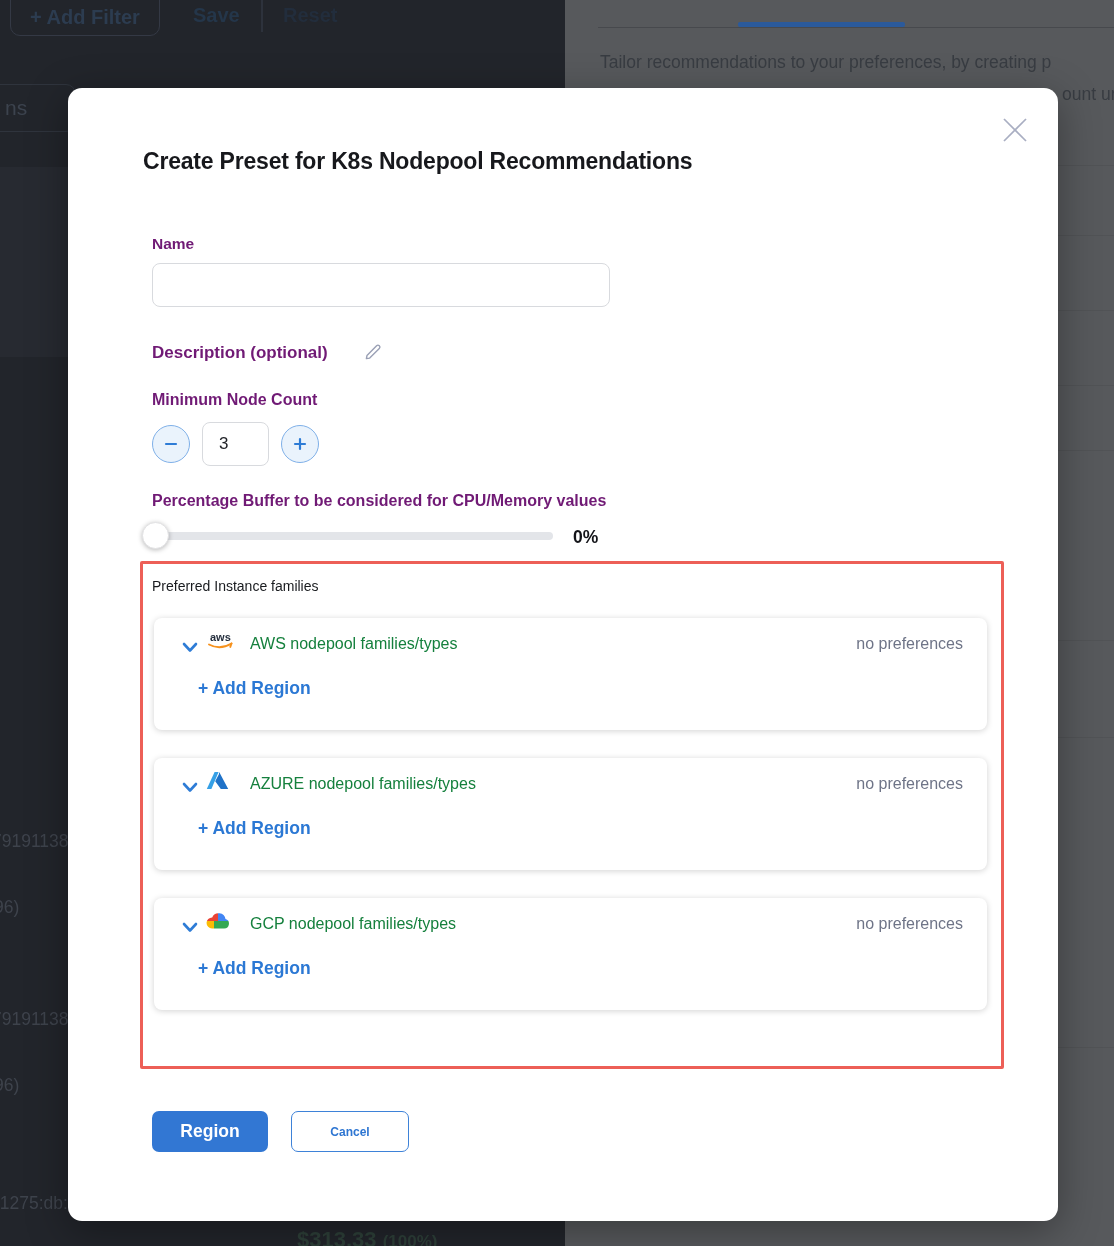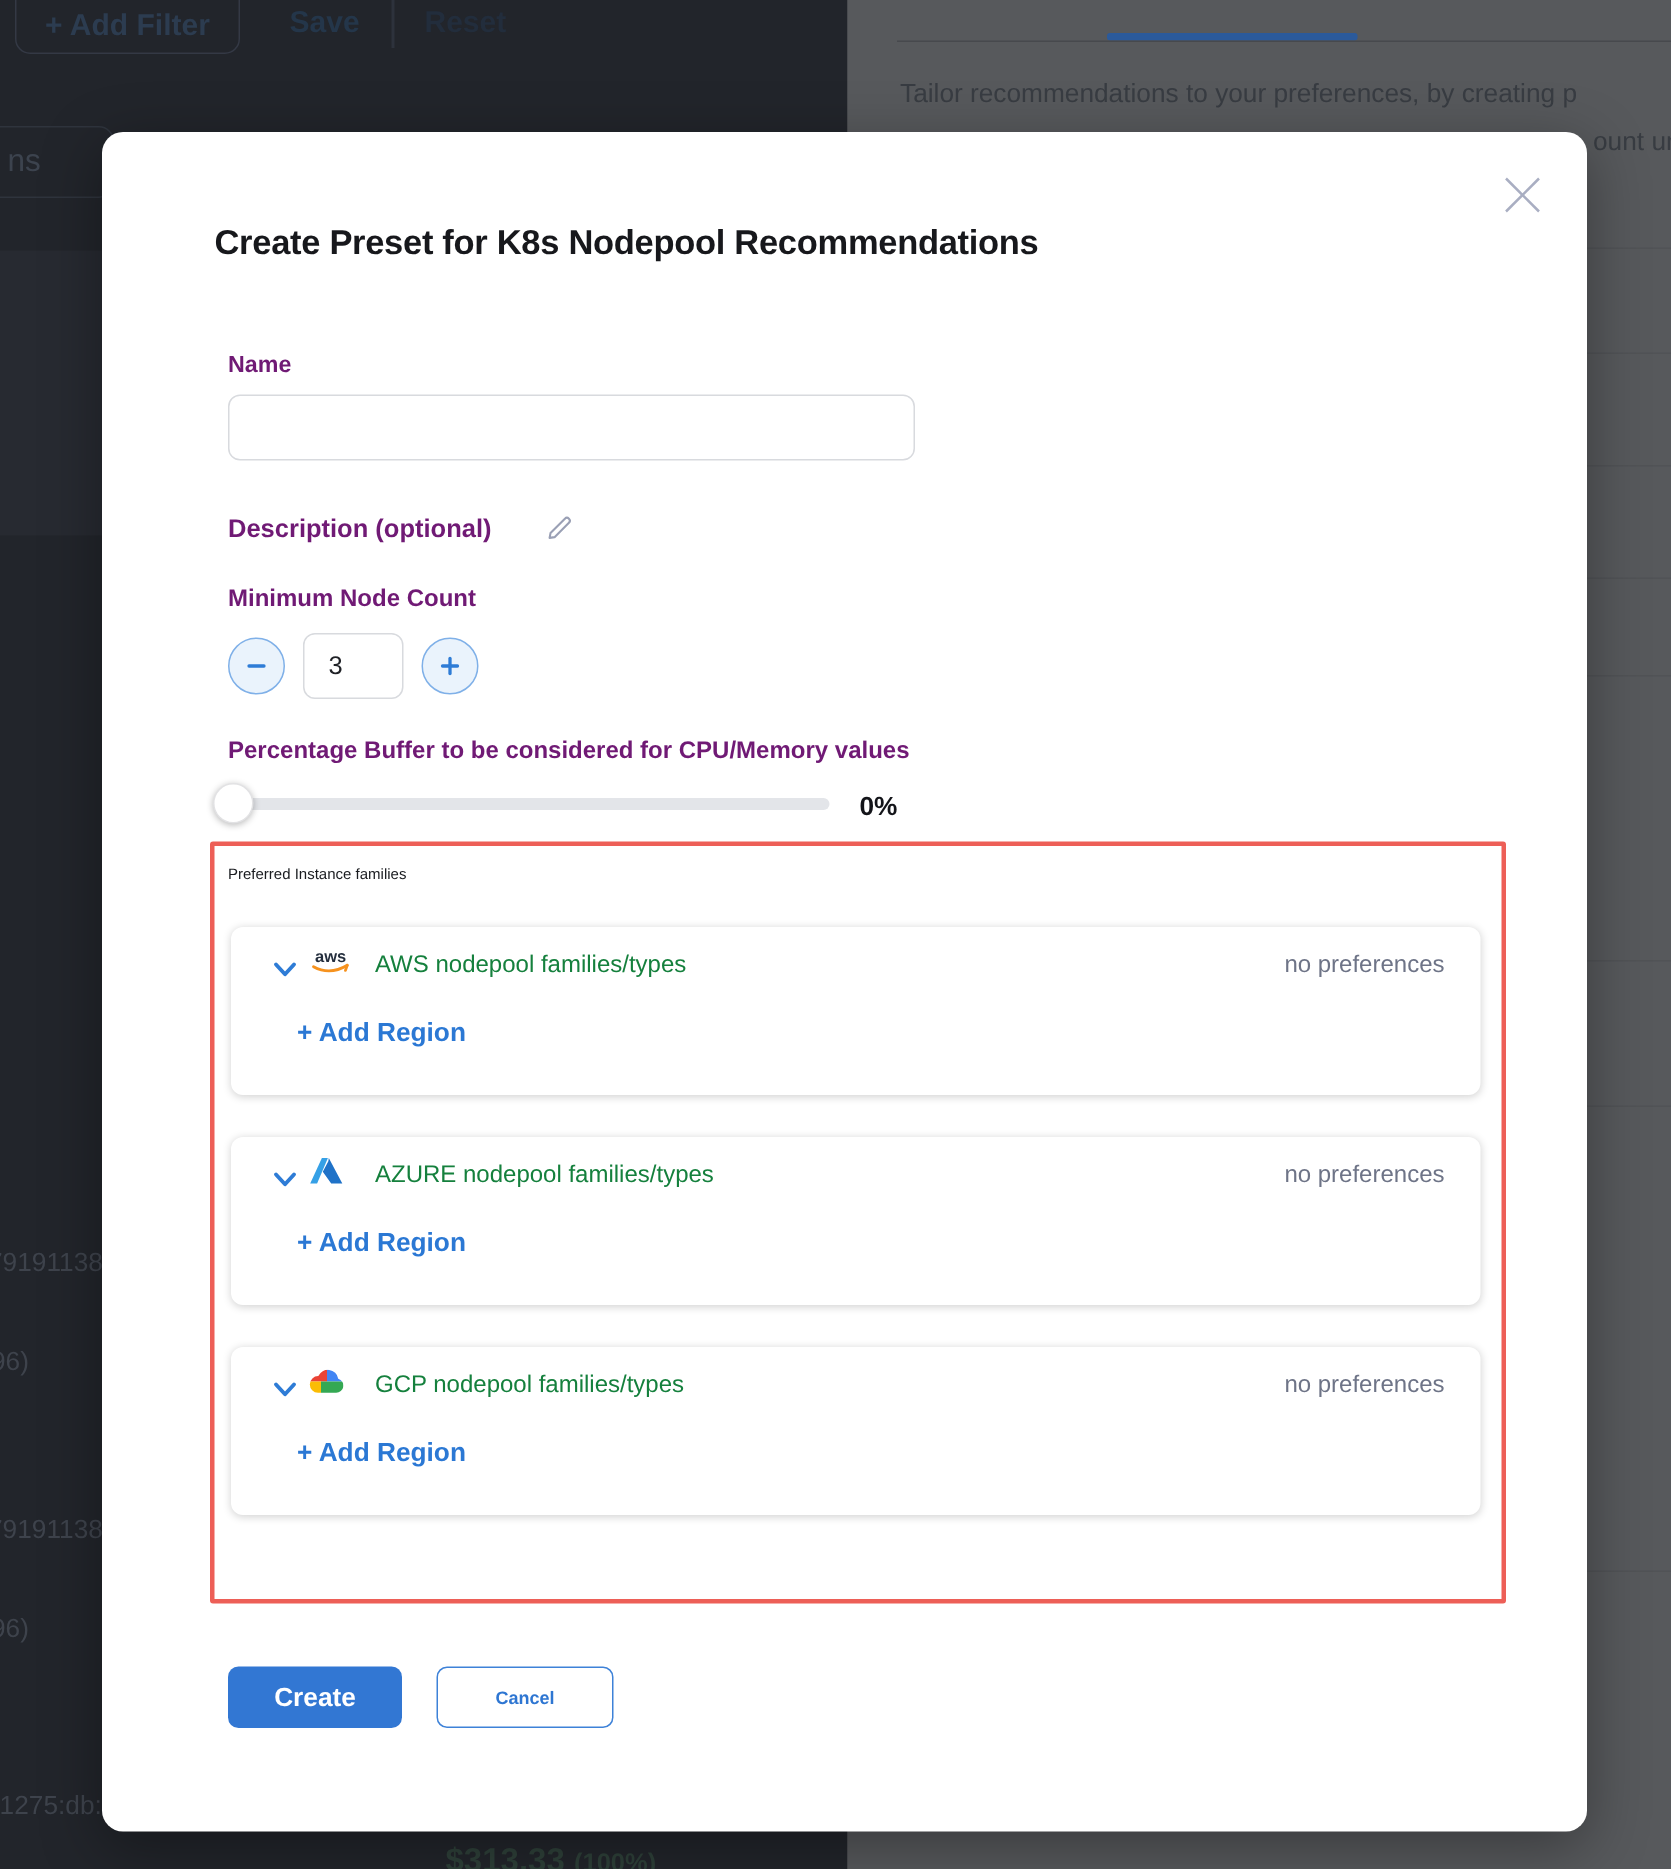--- a/index.html
+++ b/index.html
@@ -55,21 +55,21 @@
   .num-input { position:absolute; left:134px; top:334px; width:67px; height:44px; border:1px solid #d8dade;
     border-radius:8px; font-size:17px; padding-left:16px; color:#1f2126; outline:none; font-family:"Liberation Sans",sans-serif; }
 
   .buffer-lbl { left:84px; top:404px; font-size:16px; font-weight:700; }
   .slider-track { position:absolute; left:84px; top:444px; width:401px; height:8px; background:#e3e5e9; border-radius:4px; cursor:pointer; }
   .slider-thumb { position:absolute; left:74px; top:434px; width:27px; height:27px; background:#ffffff; border:1px solid #e2e2e4;
     border-radius:50%; box-shadow:0 1px 5px rgba(0,0,0,0.28); cursor:grab; }
   .buffer-val { position:absolute; left:505px; top:439px; font-size:17.5px; font-weight:bold; color:#131419; }
 
   .red-box { position:absolute; left:72px; top:473px; width:864px; height:508px; border:3px solid #ed5f57; border-radius:2px; }
-  .pref-lbl { left:84px; top:490px; font-size:10px; font-weight:500; color:#191b1f; }
+  .pref-lbl { left:84px; top:490px; font-size:14px; font-weight:500; color:#191b1f; }
 
   .provider-card { position:absolute; left:86px; width:833px; height:112px; background:#ffffff; border-radius:8px;
     box-shadow:0 1px 6px rgba(0,0,0,0.18); }
   .card-aws { top:530px; } .card-azure { top:670px; } .card-gcp { top:810px; }
   .chev { position:absolute; left:28px; top:21px; width:16px; height:11px; cursor:pointer; }
   .plogo { position:absolute; left:52px; top:11px; }
   .plabel { position:absolute; left:96px; top:17px; font-size:16px; font-weight:500; color:#15803d; white-space:nowrap; }
   .pstatus { position:absolute; right:24px; top:17px; font-size:16px; color:#6e7487; }
   .add-region { position:absolute; left:44px; top:60px; font-size:17.5px; font-weight:700; color:#2b78d4; cursor:pointer; }
 
@@ -214,17 +214,17 @@
             <rect x="0" y="9" width="8" height="8" fill="#fbbc05"></rect>
             <rect x="8" y="9" width="16" height="8" fill="#34a853"></rect>
           </g>
         </svg>
       </div>
       <div class="plabel">GCP nodepool families/types</div>
       <div class="pstatus">no preferences</div>
       <div class="add-region">+ Add Region</div>
     </div>
 
-    <button class="create-btn">Create</button>
+    <button class="create-btn">Region</button>
     <button class="cancel-btn">Cancel</button>
   </div>
 
 </div>
 
 </body></html>

